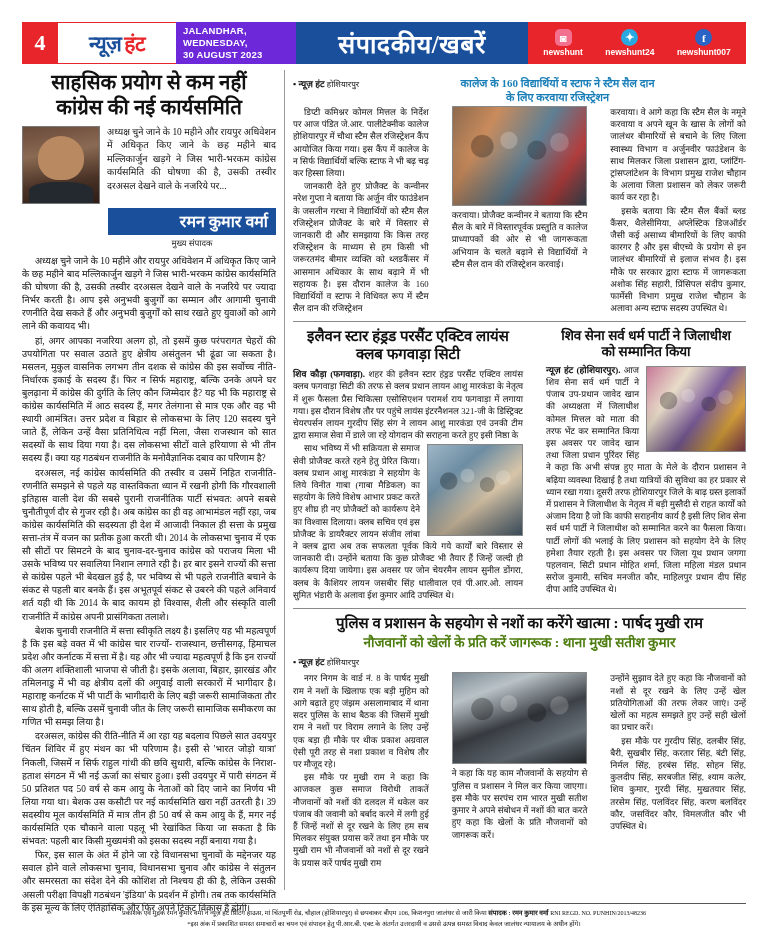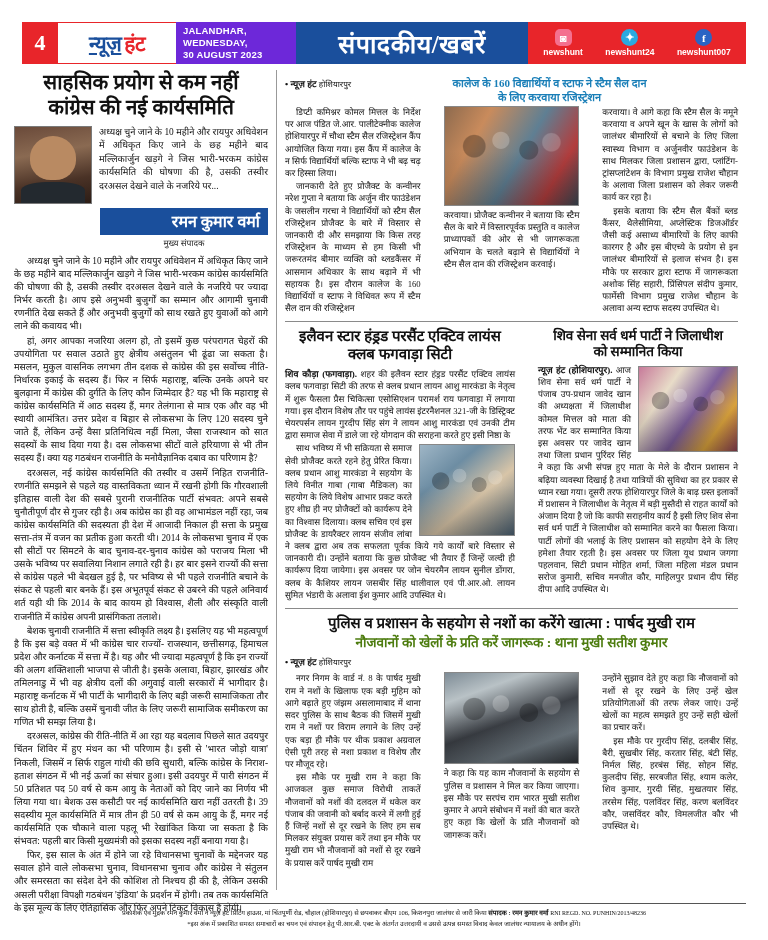--- a/index.html
+++ b/index.html
@@ -38,21 +38,21 @@
   .mh-logo {
     width: 118px;
     background: #ffffff;
     display: flex; align-items: center; justify-content: center;
     gap: 3px;
     border-top: 1px solid #e8252a;
     border-bottom: 1px solid #e8252a;
   }
   .mh-logo .l1 {
     color: #1a4f9c; font-size: 21px; font-weight: bold;
-    font-family: "Liberation Serif", serif; letter-spacing: -0.5px; text-decoration: underline;
+    font-family: "Liberation Serif", serif; letter-spacing: -0.5px;
   }
   .mh-logo .l2 {
     color: #e8252a; font-size: 21px; font-weight: bold;
     font-family: "Liberation Serif", serif; letter-spacing: -0.5px;
   }
   .mh-date {
     width: 120px;
     background: #6d28d9;
     color: #fff;
     display: flex; flex-direction: column; justify-content: center;
@@ -84,21 +84,21 @@
     font-size: 11px; font-weight: bold;
   }
   .soc-ig { background: #f4708f; color: #fff; border-radius: 5px; }
   .soc-tw { background: #2aa9e0; color: #fff; }
   .soc-fb { background: #2a64c4; color: #fff; font-family: "Liberation Serif", serif; }
   .soc-lbl { color: #fff; font-size: 8.5px; font-weight: bold; }
 
   
   .cols {
     position: absolute;
-    left: 14px; top: 70px;
+    left: 22px; top: 70px;
     width: 724px; height: 820px;
     display: flex;
     gap: 0;
   }
   .col-left   { width: 262px; padding-right: 8px; }
   .col-right  { flex: 1; padding-left: 8px; border-left: 1px solid #999; }
 
   
   .ed-head {
     font-family: "Liberation Serif", serif;

